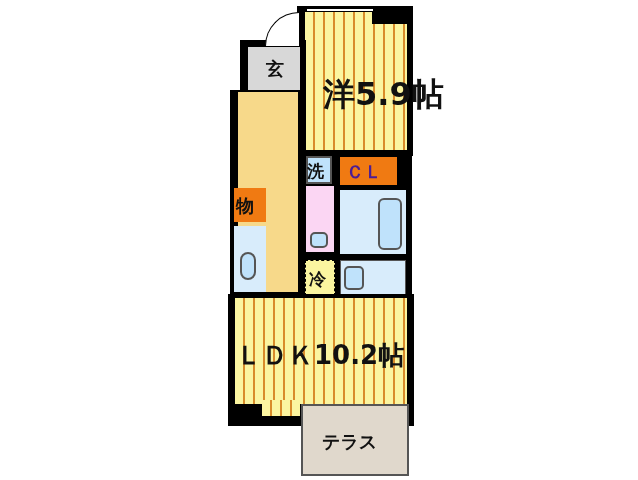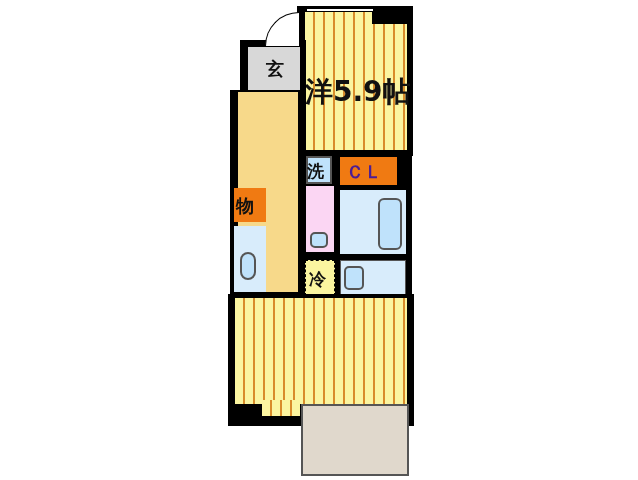--- a/index.html
+++ b/index.html
@@ -18,21 +18,21 @@
 </style>
 </head>
 <body>
 
 <div class="abs" style="left:0;top:0;width:638px;height:480px;">
 
   <div class="abs wall" style="left:297px;top:6px;width:116px;height:150px;"></div>
   <div class="abs stripe" style="left:305px;top:12px;width:102px;height:140px;"></div>
   <div class="abs wall" style="left:372px;top:6px;width:41px;height:18px;"></div>
   <div class="abs" style="left:307px;top:8px;width:66px;height:4px;border-top:1px solid #000;border-bottom:1px solid #000;background:#fff;"></div>
-  <div class="label" style="left:305px;top:73px;font-size:28px;">洋5.9帖</div>
+  <div class="label" style="left:323px;top:73px;font-size:32px;">洋5.9帖</div>
 
   <div class="abs wall" style="left:240px;top:40px;width:66px;height:55px;"></div>
   <div class="abs genkan" style="left:248px;top:47px;width:52px;height:45px;"></div>
   <div class="label" style="left:266px;top:57px;font-size:18px;">玄</div>
   <div class="abs" style="left:265px;top:12px;width:34px;height:34px;border:1px solid #000;border-radius:34px 0 0 0;border-right:none;border-bottom:none;background:#fff;"></div>
 
   <div class="abs wall" style="left:230px;top:90px;width:76px;height:210px;"></div>
   <div class="abs hall" style="left:238px;top:92px;width:60px;height:200px;"></div>
 
   <div class="abs orange" style="left:234px;top:188px;width:32px;height:34px;"></div>
@@ -54,15 +54,17 @@
   <div class="abs bluefix" style="left:378px;top:198px;width:24px;height:52px;border-radius:6px;"></div>
 
   <div class="abs" style="left:305px;top:260px;width:30px;height:36px;background:#fbf5a0;border:1px dashed #000;"></div>
   <div class="label" style="left:309px;top:268px;font-size:17px;">冷</div>
   <div class="abs bath" style="left:340px;top:260px;width:66px;height:36px;border:1px solid #555;"></div>
   <div class="abs bluefix" style="left:344px;top:266px;width:20px;height:24px;border-radius:5px;"></div>
 
   <div class="abs wall" style="left:228px;top:294px;width:186px;height:132px;"></div>
   <div class="abs stripe" style="left:235px;top:298px;width:172px;height:106px;"></div>
   <div class="abs stripe" style="left:262px;top:400px;width:38px;height:16px;"></div>
+  <div class="label" style="left:236px;top:338px;font-size:26px;">ＬＤＫ10.2帖</div>
 
   <div class="abs terrace" style="left:301px;top:404px;width:108px;height:72px;"></div>
+  <div class="label" style="left:322px;top:430px;font-size:18px;">テラス</div>
 </div>
 
 </body></html>

